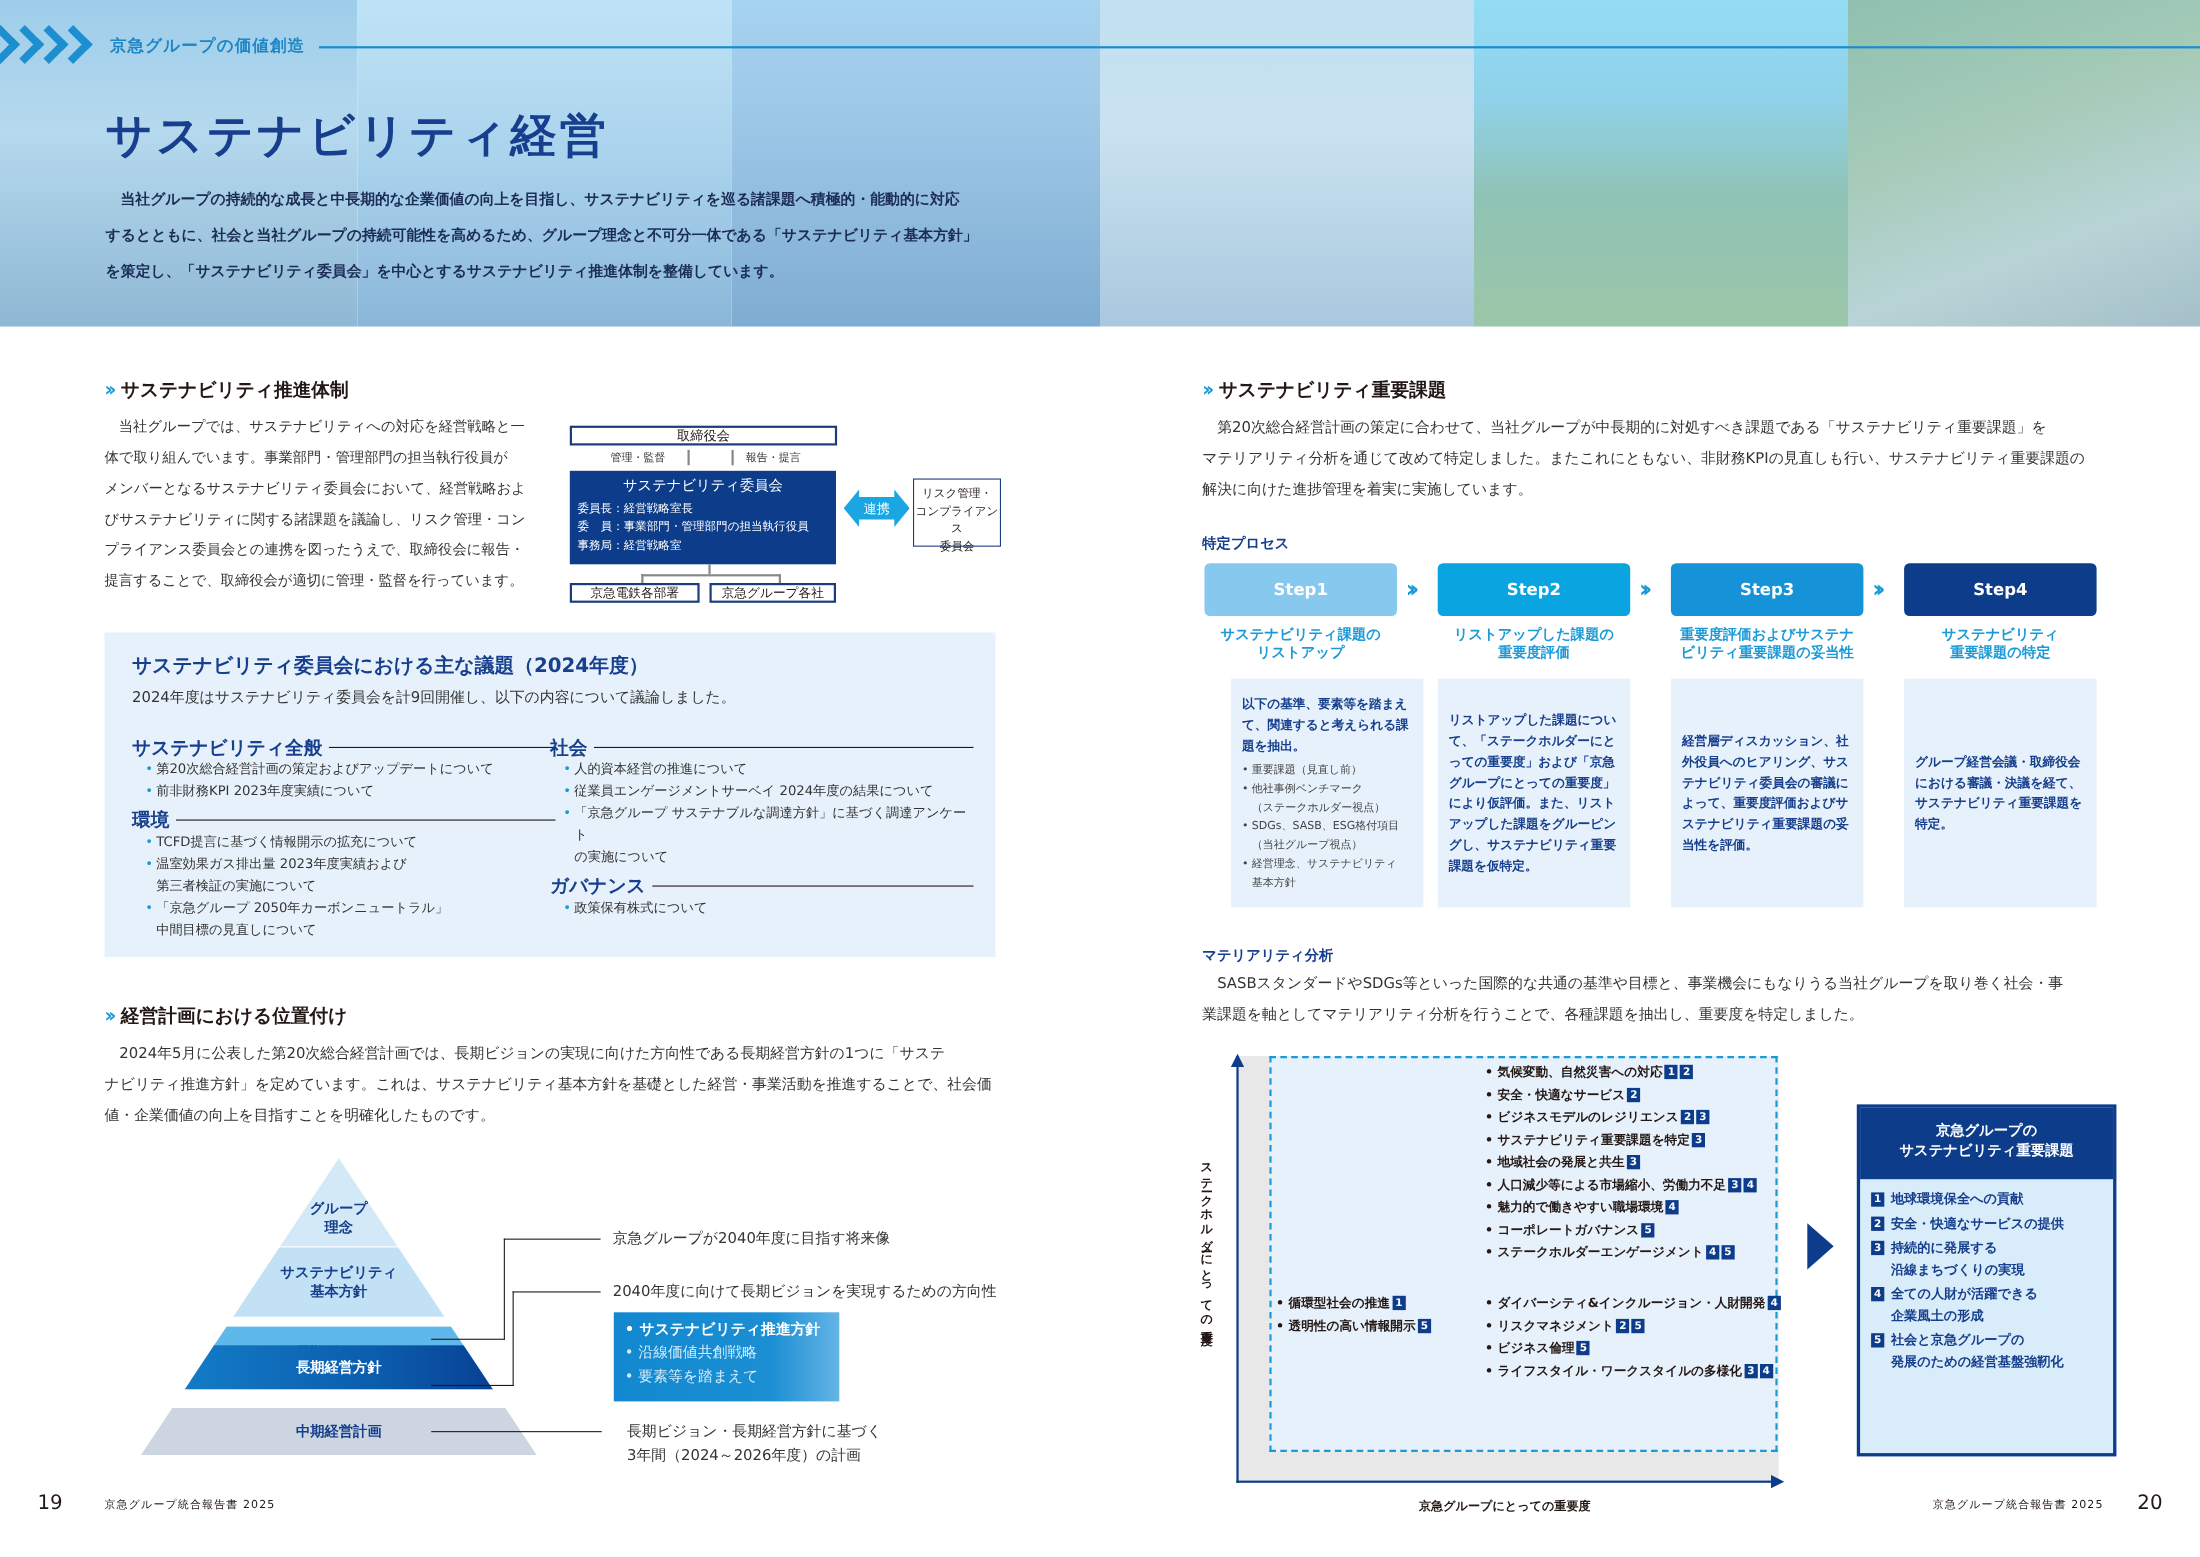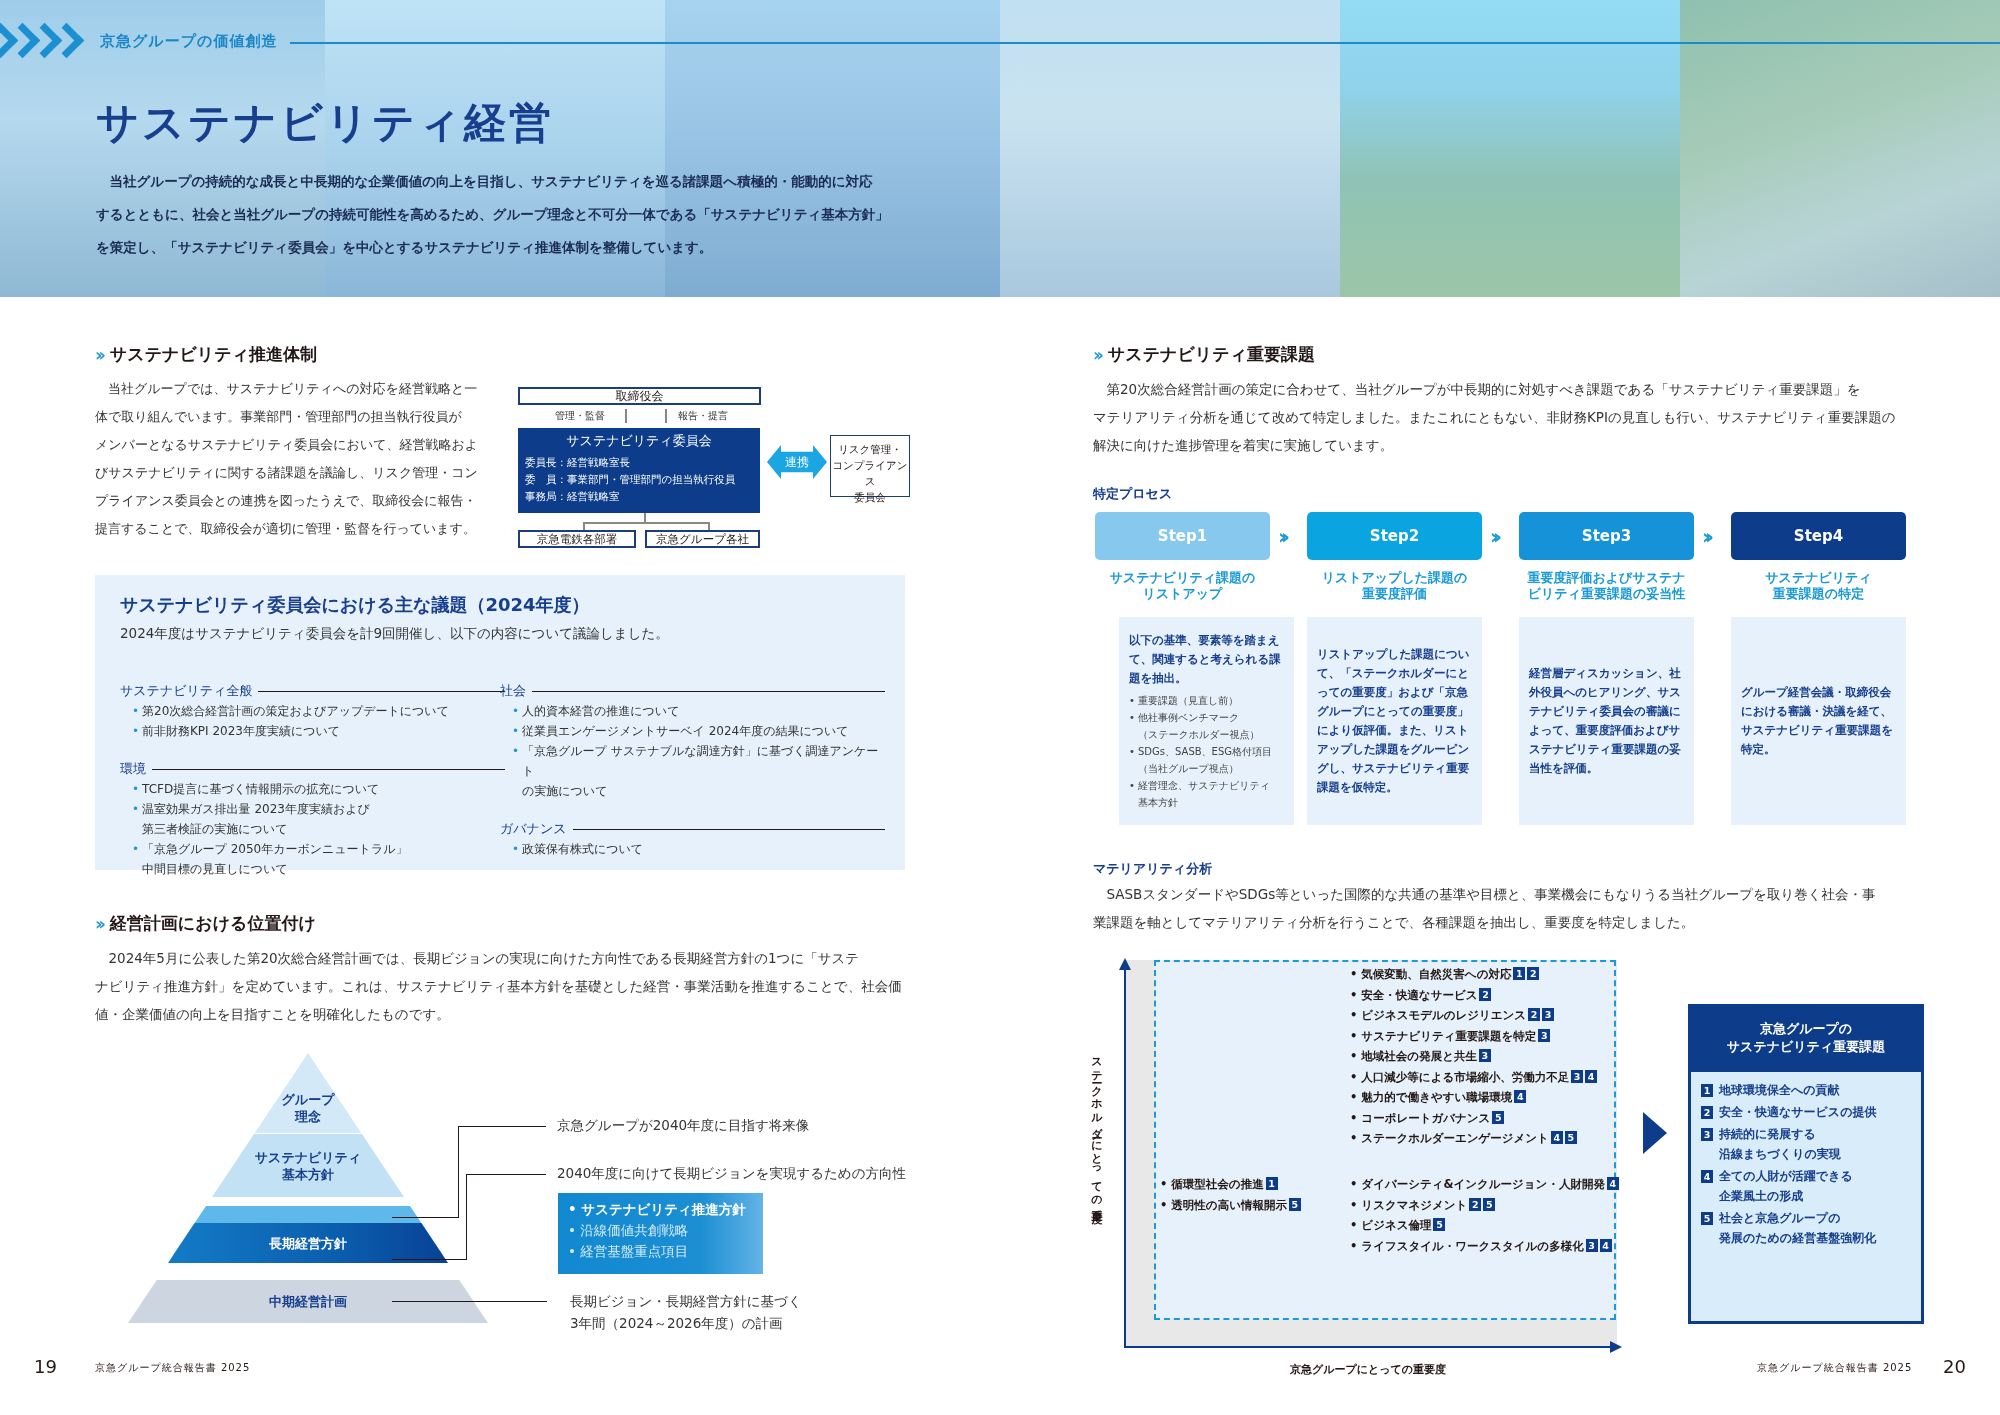--- a/index.html
+++ b/index.html
@@ -42,21 +42,21 @@
   .org .link { position: absolute; left: 252px; top: 60px; width: 60px; height: 34px; background: #1aa6e2; color: #fff; text-align: center; line-height: 34px; font-size: 12px; clip-path: polygon(0 50%, 14px 0, 14px 20%, 46px 20%, 46px 0, 60px 50%, 46px 100%, 46px 80%, 14px 80%, 14px 100%); }
   .org .risk { position: absolute; left: 315px; top: 50px; width: 80px; height: 62px; border: 1.5px solid #1b3c7d; font-size: 10.5px; text-align: center; line-height: 16px; padding-top: 5px; color: #231815; }
   .org .sub { position: absolute; top: 145px; height: 18px; border: 2px solid #1b3c7d; text-align: center; line-height: 14px; font-size: 11.5px; color: #231815; }
   .org .conn { position: absolute; background: #888; }
 
   
   .agenda { position: absolute; left: 95px; top: 575px; width: 810px; height: 295px; background: #e6f1fb; }
   .agenda .ttl { position: absolute; left: 25px; top: 18px; font-size: 18px; font-weight: bold; color: #173f8d; }
   .agenda .lead { position: absolute; left: 25px; top: 50px; font-size: 13.5px; color: #333; }
   .agenda .col { position: absolute; top: 88px; width: 385px; }
-  .agenda .cat { display: flex; align-items: center; font-size: 13px; font-weight: normal; color: #173f8d; height: 20px; margin-top: 18px; }
+  .agenda .cat { display: flex; align-items: center; font-size: 17px; font-weight: bold; color: #173f8d; height: 20px; margin-top: 6px; }
   .agenda .cat .rule { flex: 1; height: 1px; background: #231815; margin-left: 6px; }
   .agenda ul { list-style: none; padding-left: 12px; }
   .agenda li { font-size: 12px; color: #333; line-height: 20px; padding-left: 10px; position: relative; }
   .agenda li::before { content: "•"; position: absolute; left: 0; top: 0; color: #1b9ad6; }
 
   
   .pyr { position: absolute; left: 128px; top: 1053px; width: 360px; height: 270px; }
   .tier { position: absolute; left: 0; width: 360px; display: flex; align-items: center; justify-content: center; font-size: 13px; font-weight: bold; color: #173f8d; text-align: center; line-height: 17px; }
   .pyr-lines .ln { position: absolute; background: #231815; }
   .pyr-note { position: absolute; font-size: 13.5px; color: #333; white-space: nowrap; }
@@ -234,21 +234,21 @@
   <div class="ln" style="left:392px; top:1259px; width:75px; height:1px;"></div>
   <div class="ln" style="left:466px; top:1174px; width:1px; height:86px;"></div>
   <div class="ln" style="left:466px; top:1174px; width:80px; height:1px;"></div>
   <div class="ln" style="left:392px; top:1301px; width:155px; height:1px;"></div>
 </div>
 <div class="pyr-note" style="left:557px; top:1117px;">京急グループが2040年度に目指す将来像</div>
 <div class="pyr-note" style="left:557px; top:1165px;">2040年度に向けて長期ビジョンを実現するための方向性</div>
 <div class="policy">
   <div class="hl">• サステナビリティ推進方針</div>
   <div>• 沿線価値共創戦略</div>
-  <div>• 経営基盤重点項目</div>
+  <div>• 要素等を踏まえて</div>
 </div>
 <div class="pyr-note" style="left:570px; top:1290px; line-height:22px;">
   <div>長期ビジョン・長期経営方針に基づく</div>
   <div>3年間（2024～2026年度）の計画</div>
 </div>
 
 <div class="h2" style="left:1093px; top:343px;">
   <span class="mk">››</span>
   <span>サステナビリティ重要課題</span>
 </div>

